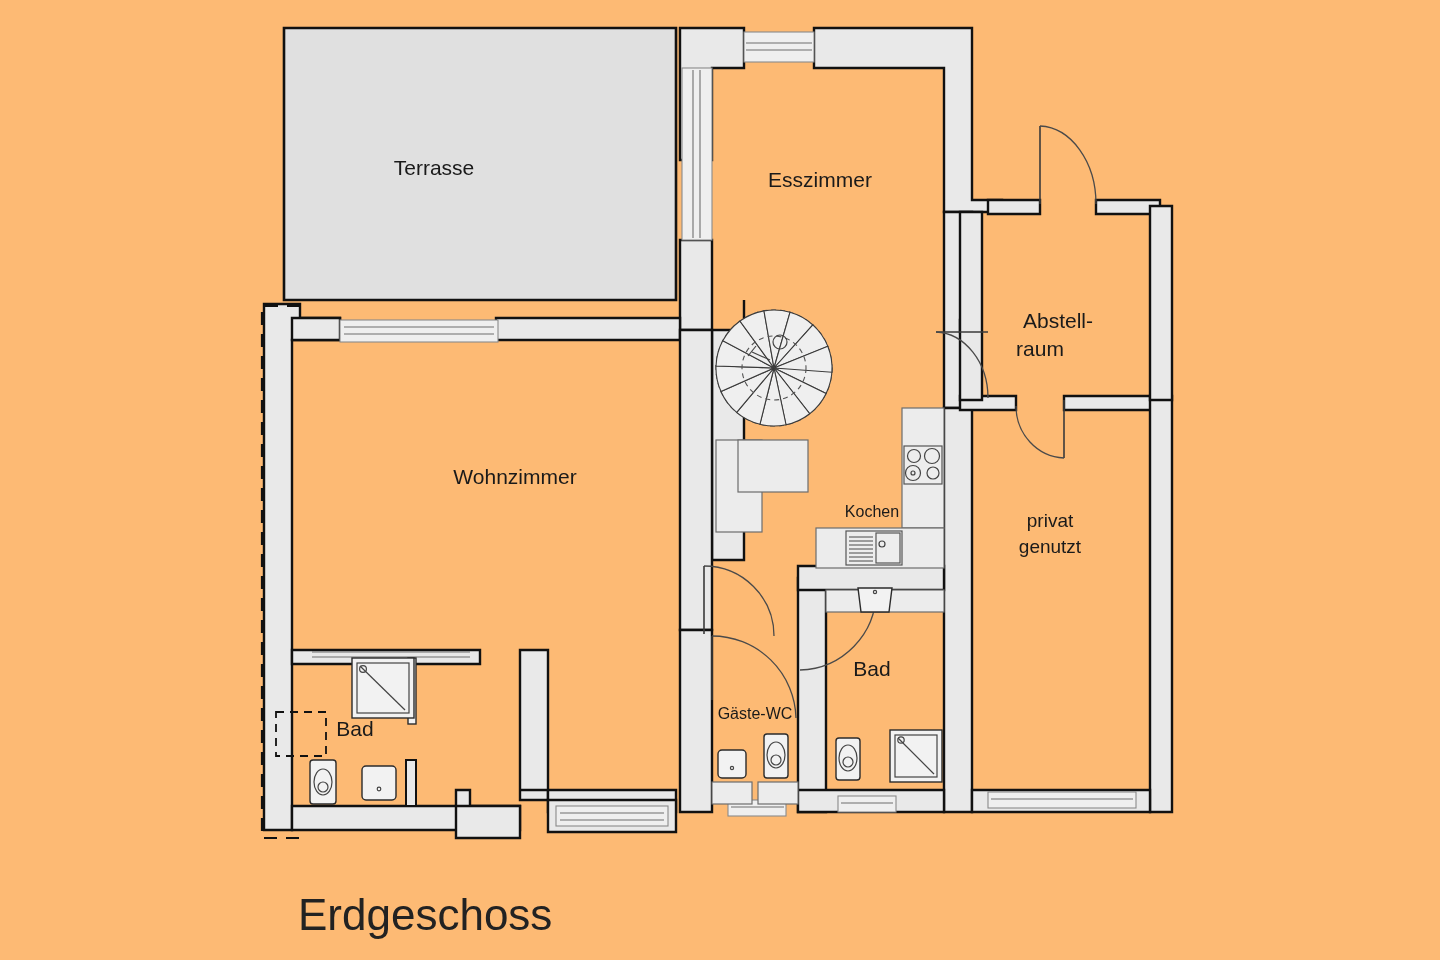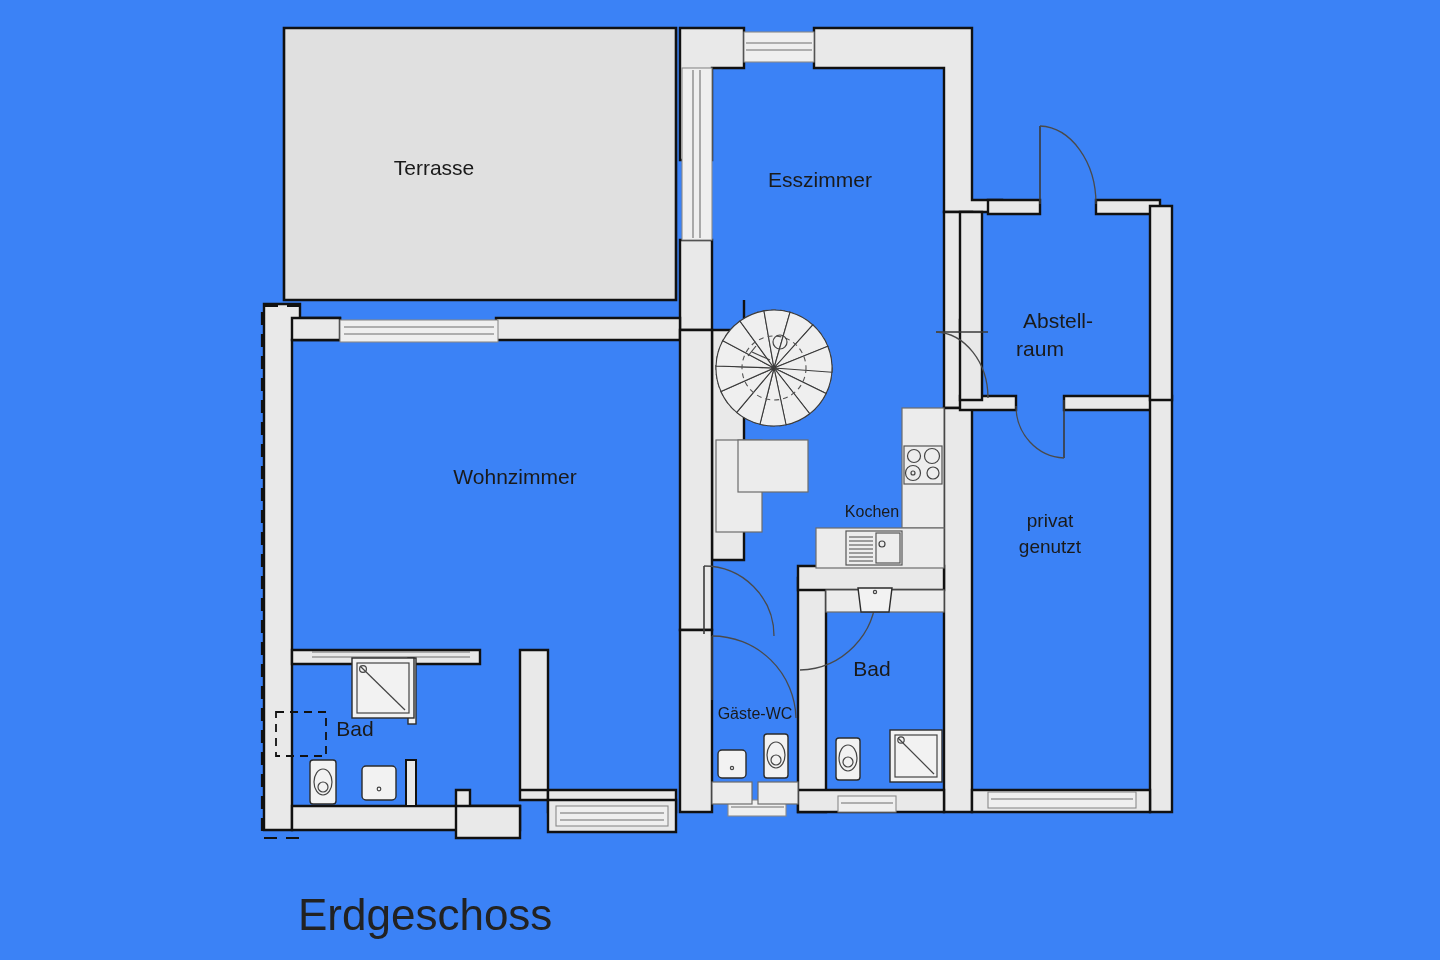--- a/index.html
+++ b/index.html
@@ -9,21 +9,21 @@
     background: #ffffff;
     width: 1440px;
     height: 960px;
     overflow: hidden;
     font-family: "Liberation Sans", sans-serif;
   }
   #plan-root {
     position: relative;
     width: 1440px;
     height: 960px;
-    background: #3b82f6;
+    background: #fdba74;
   }
   svg#floorplan {
     position: absolute;
     left: 0;
     top: 0;
     width: 1440px;
     height: 960px;
     display: block;
   }
   .room-label {

